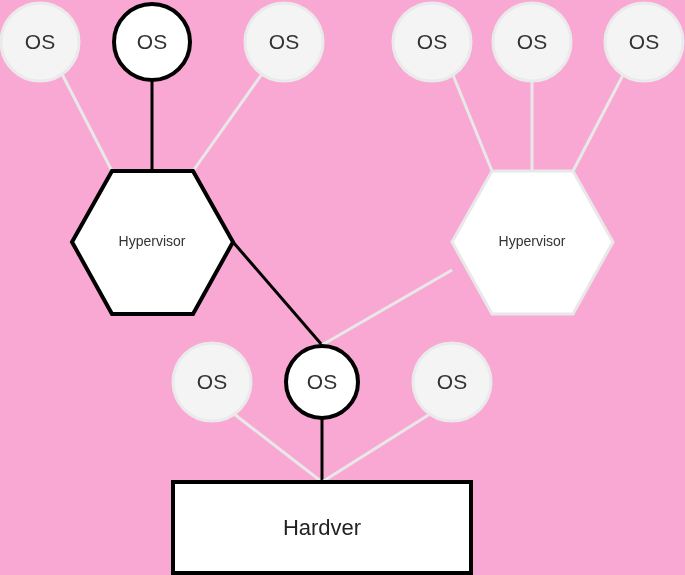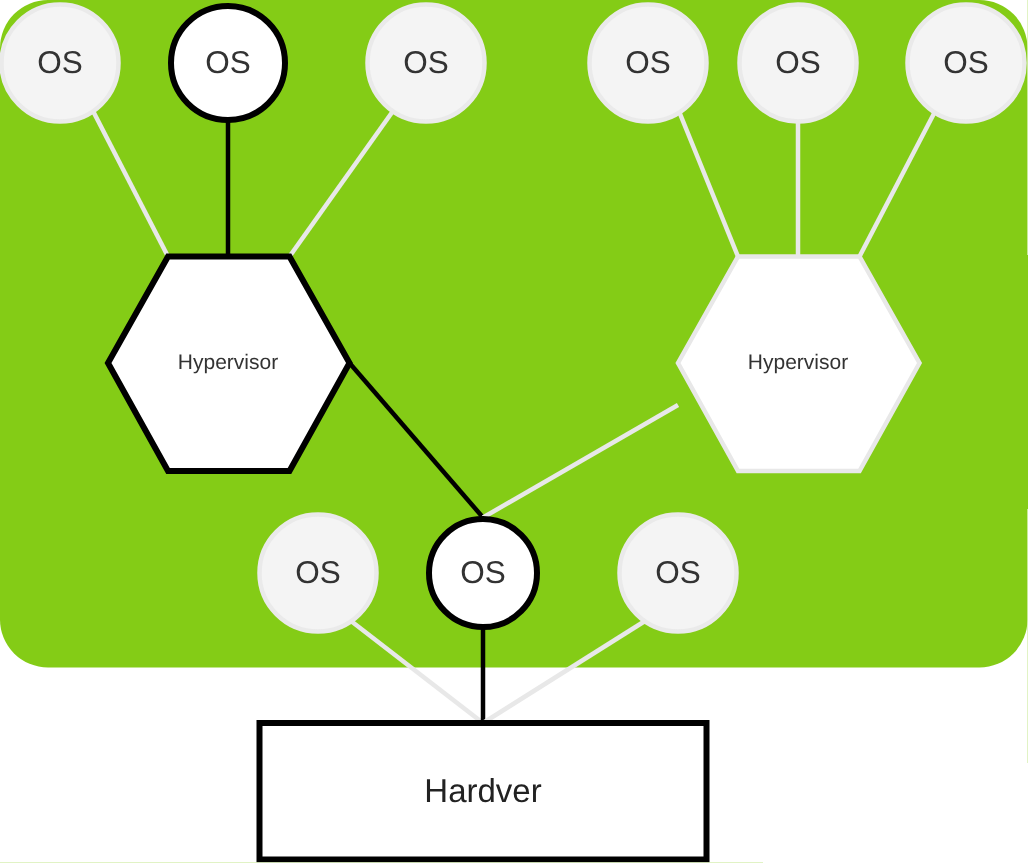--- a/index.html
+++ b/index.html
@@ -9,23 +9,22 @@
   }
   body {
     width: 685px;
     height: 575px;
     font-family: "Liberation Sans", sans-serif;
     overflow: hidden;
   }
   #diagram-root {
     position: relative;
     width: 685px;
-    height: 445px;
-    background: #84cc16;
-    border-radius: 32px;
+    height: 575px;
+    background: #f9a8d4;
   }
   svg.diagram {
     display: block;
     width: 685px;
     height: 575px;
   }
   .edge-active {
     stroke: #000000;
     stroke-width: 3;
     fill: none;

